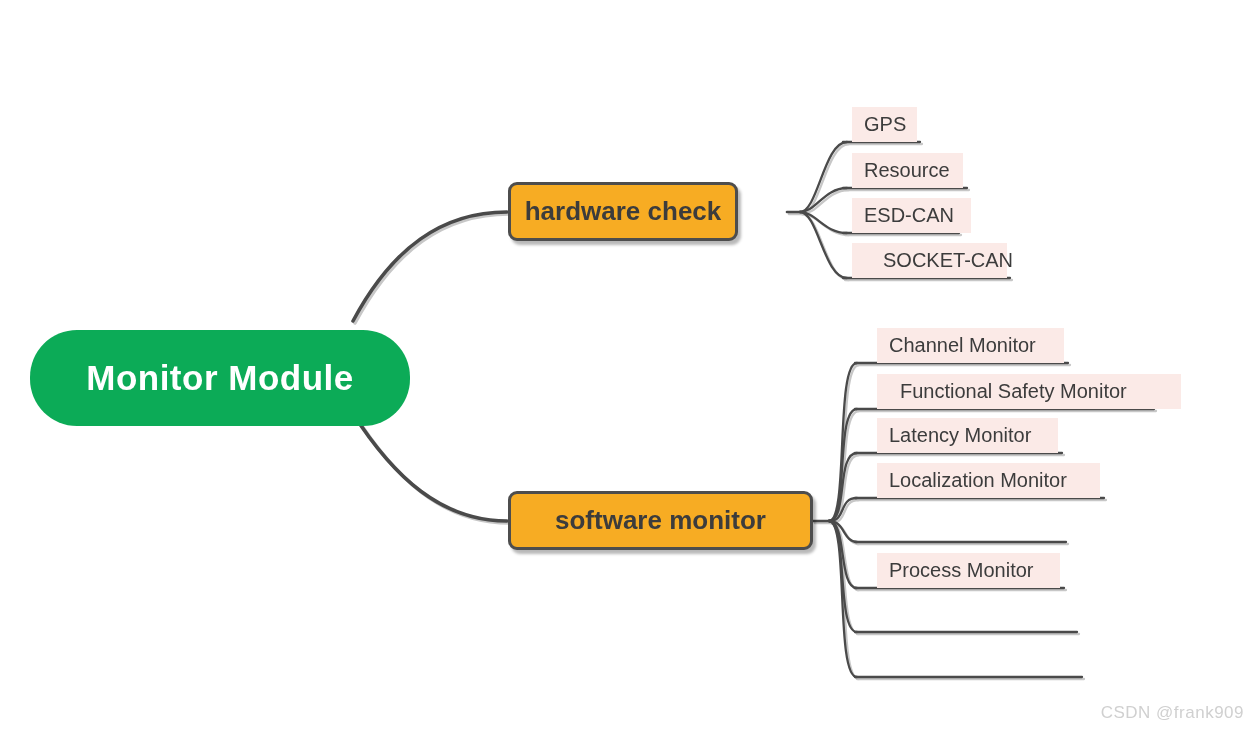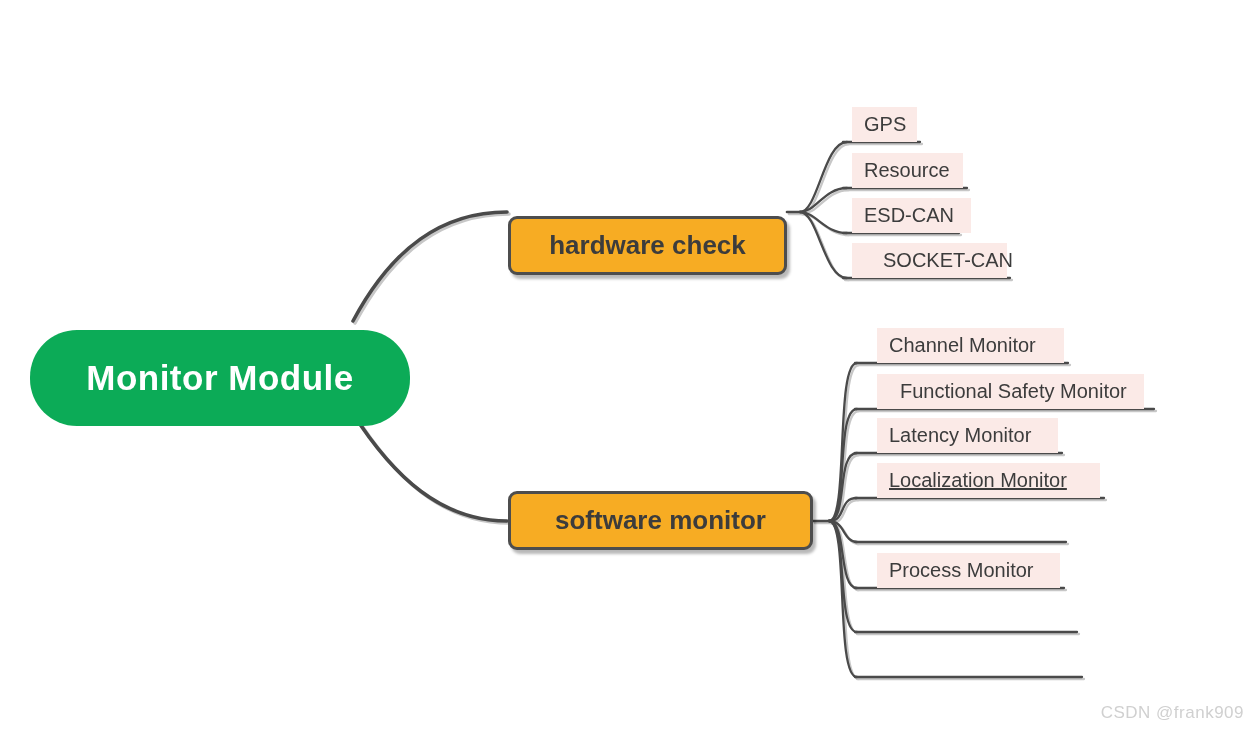--- a/index.html
+++ b/index.html
@@ -51,21 +51,21 @@
     box-shadow: 3px 4px 3px rgba(0,0,0,0.28);
     display: flex;
     align-items: center;
     justify-content: center;
     color: var(--textDark, #3c3c3c);
     font-size: 26px;
     font-weight: 700;
     box-sizing: border-box;
     cursor: default;
   }
-  .branch-hw { left: 508px; top: 182px; width: 279px; height: 59px; margin-top: 34px; }
+  .branch-hw { left: 508px; top: 182px; width: 230px; height: 59px; }
   .branch-sw { left: 508px; top: 491px; width: 305px; height: 59px; }
   .leaf-node {
     position: absolute;
     height: 35px;
     background: var(--leafPink, #fbeae7);
     color: var(--textDark, #3c3c3c);
     font-size: 20px;
     line-height: 35px;
     padding-left: 12px;
     white-space: nowrap;
@@ -128,20 +128,20 @@
 
   <div class="branch-node branch-hw">hardware check</div>
   <div class="branch-node branch-sw">software monitor</div>
 
   <div class="leaf-node" style="left:852px; top:107px; width:65px;">GPS</div>
   <div class="leaf-node" style="left:852px; top:153px; width:111px;">Resource</div>
   <div class="leaf-node" style="left:852px; top:198px; width:119px;">ESD-CAN</div>
   <div class="leaf-node" style="left:852px; top:243px; width:155px;padding-left:31px;">SOCKET-CAN</div>
 
   <div class="leaf-node" style="left:877px; top:328px; width:187px;">Channel Monitor</div>
-  <div class="leaf-node" style="left:877px; top:374px; width:267px;padding-left:23px;">Functional Safety Monitor</div>
+  <div class="leaf-node" style="left:877px; top:374px; width:304px;padding-left:23px;">Functional Safety Monitor</div>
   <div class="leaf-node" style="left:877px; top:418px; width:181px;">Latency Monitor</div>
-  <div class="leaf-node" style="left:877px; top:463px; width:223px;text-decoration:underline;">Localization Monitor</div>
+  <div class="leaf-node" style="left:877px; top:463px; width:223px;">Localization Monitor</div>
   <div class="leaf-node" style="left:877px; top:553px; width:183px;">Process Monitor</div>
 
   <div class="watermark">CSDN @frank909</div>
 
 </div>
 
 </body></html>

